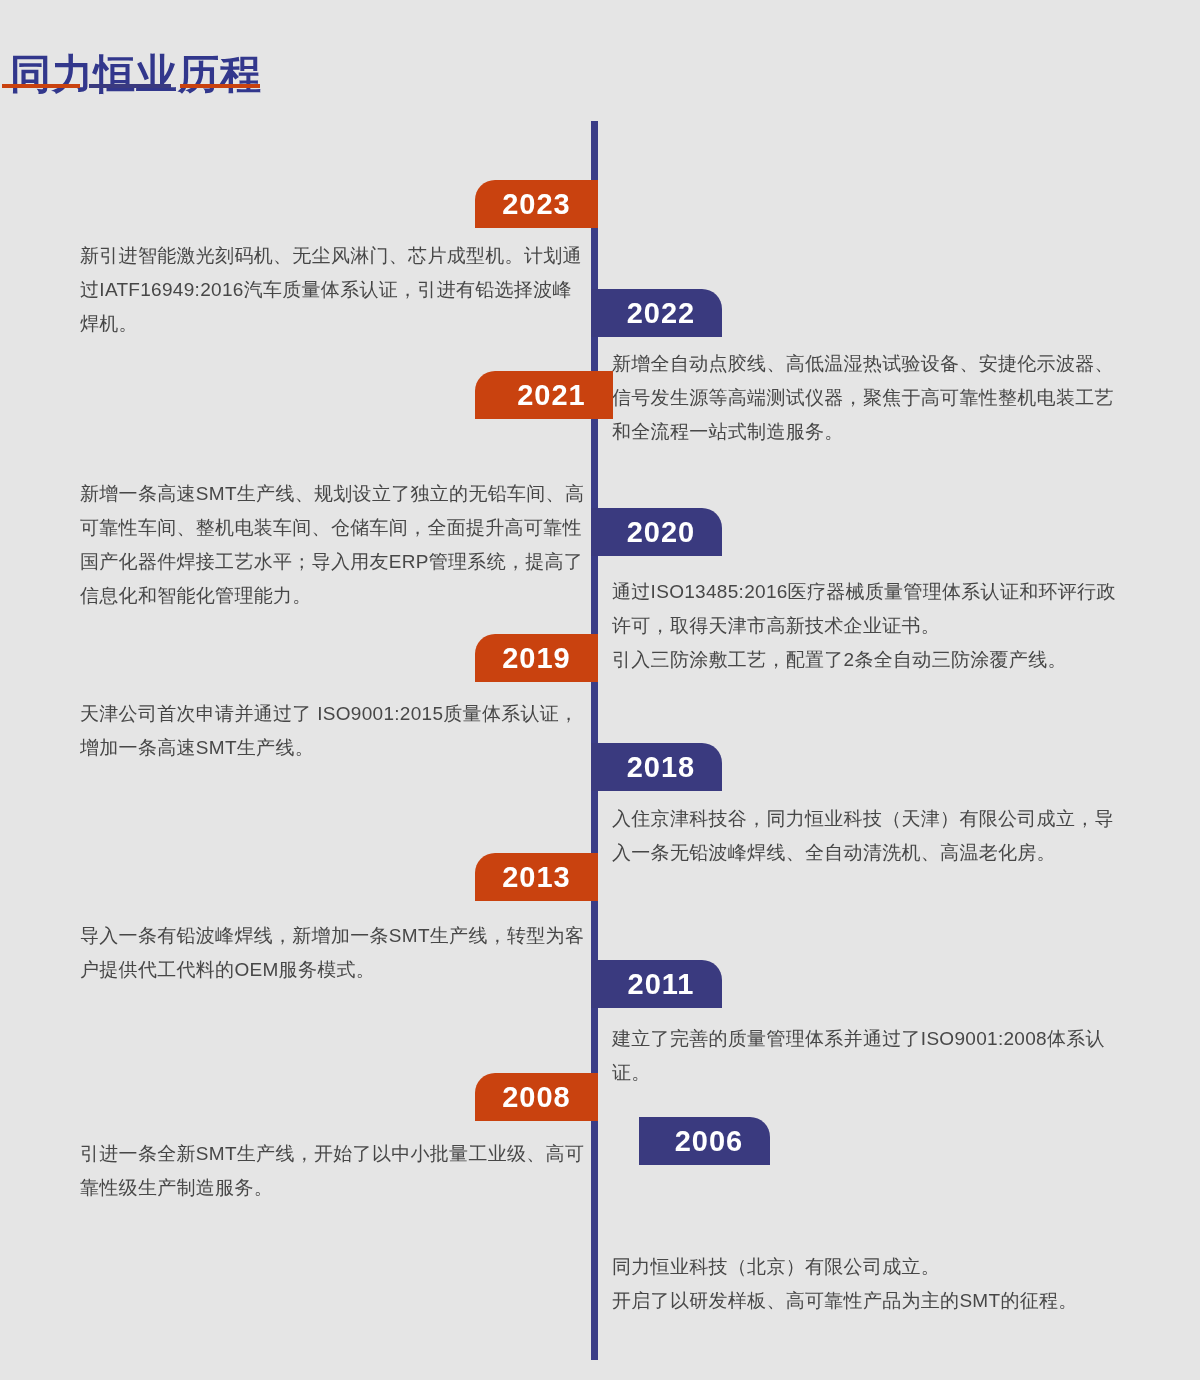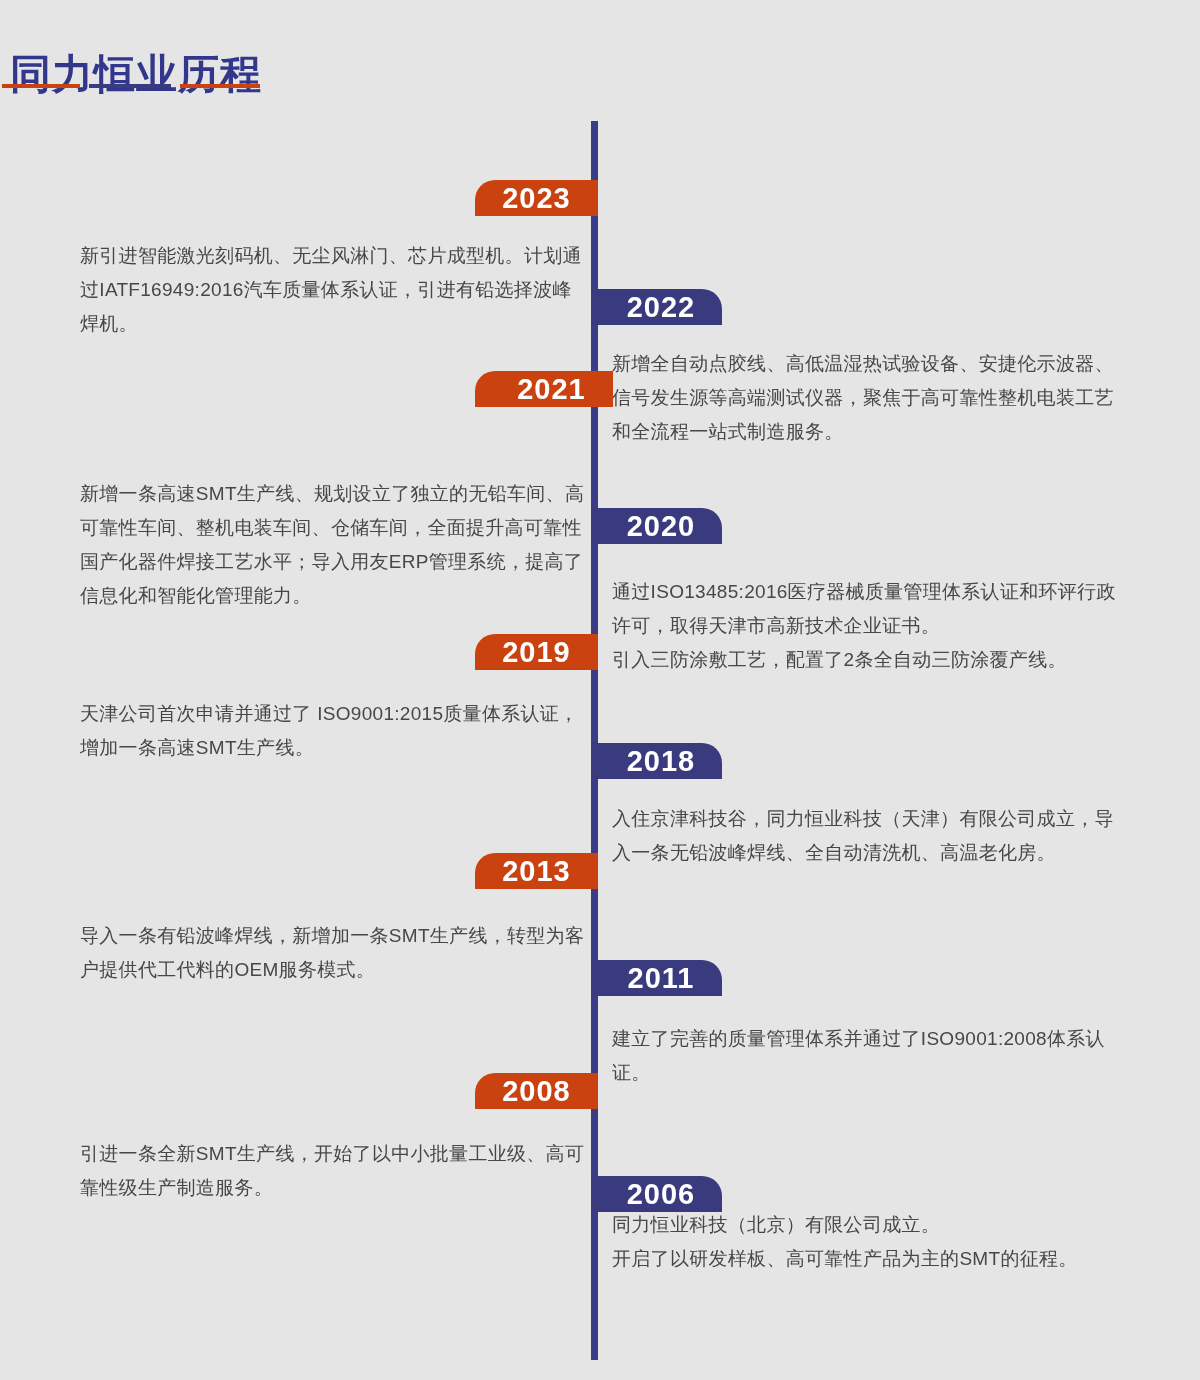--- a/index.html
+++ b/index.html
@@ -37,21 +37,21 @@
     left: 591px;
     top: 121px;
     width: 7px;
     height: 1239px;
     background: var(--axis-color, #3a3c86);
   }
 
   
   .tag {
     position: absolute;
-    height: 36px;
+    height: 48px;
     display: flex;
     align-items: center;
     justify-content: center;
     color: #ffffff;
     font-size: 29px;
     font-weight: 700;
     letter-spacing: 1px;
   }
   .tag.left  {
     left: 475px;
@@ -83,21 +83,21 @@
   
   .tag-2023 { top: 180px; }  .txt-2023 { top: 239px; }
   .tag-2022 { top: 289px; }  .txt-2022 { top: 347px; }
   .tag-2021 { top: 371px; padding-left: 15px; }  .txt-2021 { top: 452px; margin-top: 25px; }
   .tag-2020 { top: 508px; }  .txt-2020 { top: 575px; }
   .tag-2019 { top: 634px; }  .txt-2019 { top: 697px; }
   .tag-2018 { top: 743px; }  .txt-2018 { top: 802px; }
   .tag-2013 { top: 853px; }  .txt-2013 { top: 919px; }
   .tag-2011 { top: 960px; }  .txt-2011 { top: 1022px; }
   .tag-2008 { top: 1073px; } .txt-2008 { top: 1137px; }
-  .tag-2006 { top: 1176px; } .txt-2006 { top: 1208px; }
+  .tag-2006 { top: 1117px; margin-left: 48px; } .txt-2006 { top: 1250px; }
 </style>
 </head>
 <body>
 
 <div class="page">
 
   <h1 class="page-title">同力恒业历程</h1>
   <div class="title-underline u1"></div>
   <div class="title-underline u2"></div>
   <div class="title-underline u3"></div>

